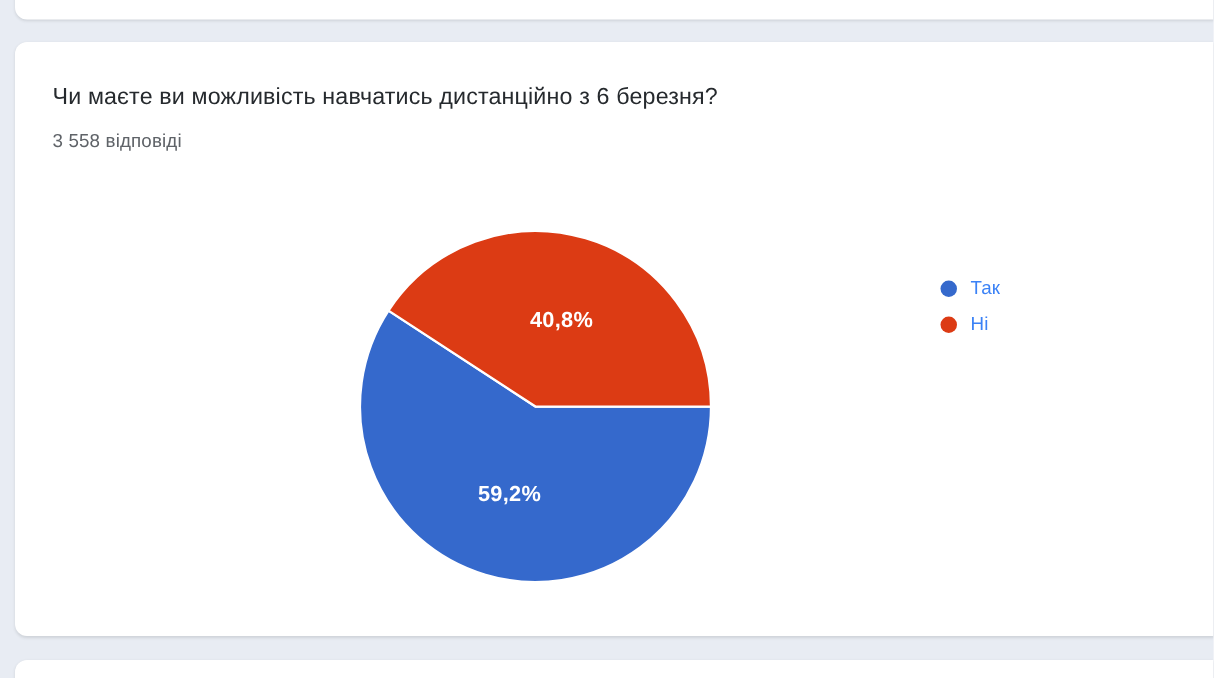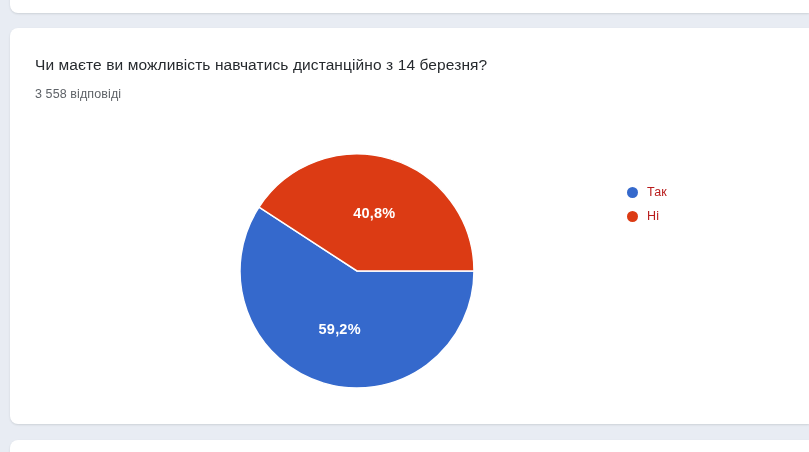--- a/index.html
+++ b/index.html
@@ -119,35 +119,35 @@
     width: 11px;
     height: 11px;
     border-radius: 50%;
     flex: 0 0 auto;
   }
 
   .legend-label {
     margin-left: 9px;
     font-size: 12.5px;
     font-weight: 400;
-    color: #b91c1c;
+    color: #3b82f6;
     letter-spacing: 0.1px;
     white-space: nowrap;
   }
 </style>
 </head>
 <body>
 
 <div class="page">
 
   <div class="card card-top"></div>
 
   <div class="card card-main">
 
-    <div class="q-title">Чи маєте ви можливість навчатись дистанційно з 14 березня?</div>
+    <div class="q-title">Чи маєте ви можливість навчатись дистанційно з 6 березня?</div>
 
     <div class="q-subtitle">3 558 відповіді</div>
 
     <div class="chart-area">
 
       <div class="pie-wrap">
         <svg class="pie-svg" viewBox="-125 -125 250 250">
           <g>
             <path id="slice-0" stroke="#ffffff" stroke-width="1.5" d="M 117.00 0.00 A 117 117 0 1 1 -97.99 -63.93 L 0 0 Z" fill="#3569cc"></path>
             <path id="slice-1" stroke="#ffffff" stroke-width="1.5" d="M -97.99 -63.93 A 117 117 0 0 1 117.00 -0.00 L 0 0 Z" fill="#dc3b14"></path>

